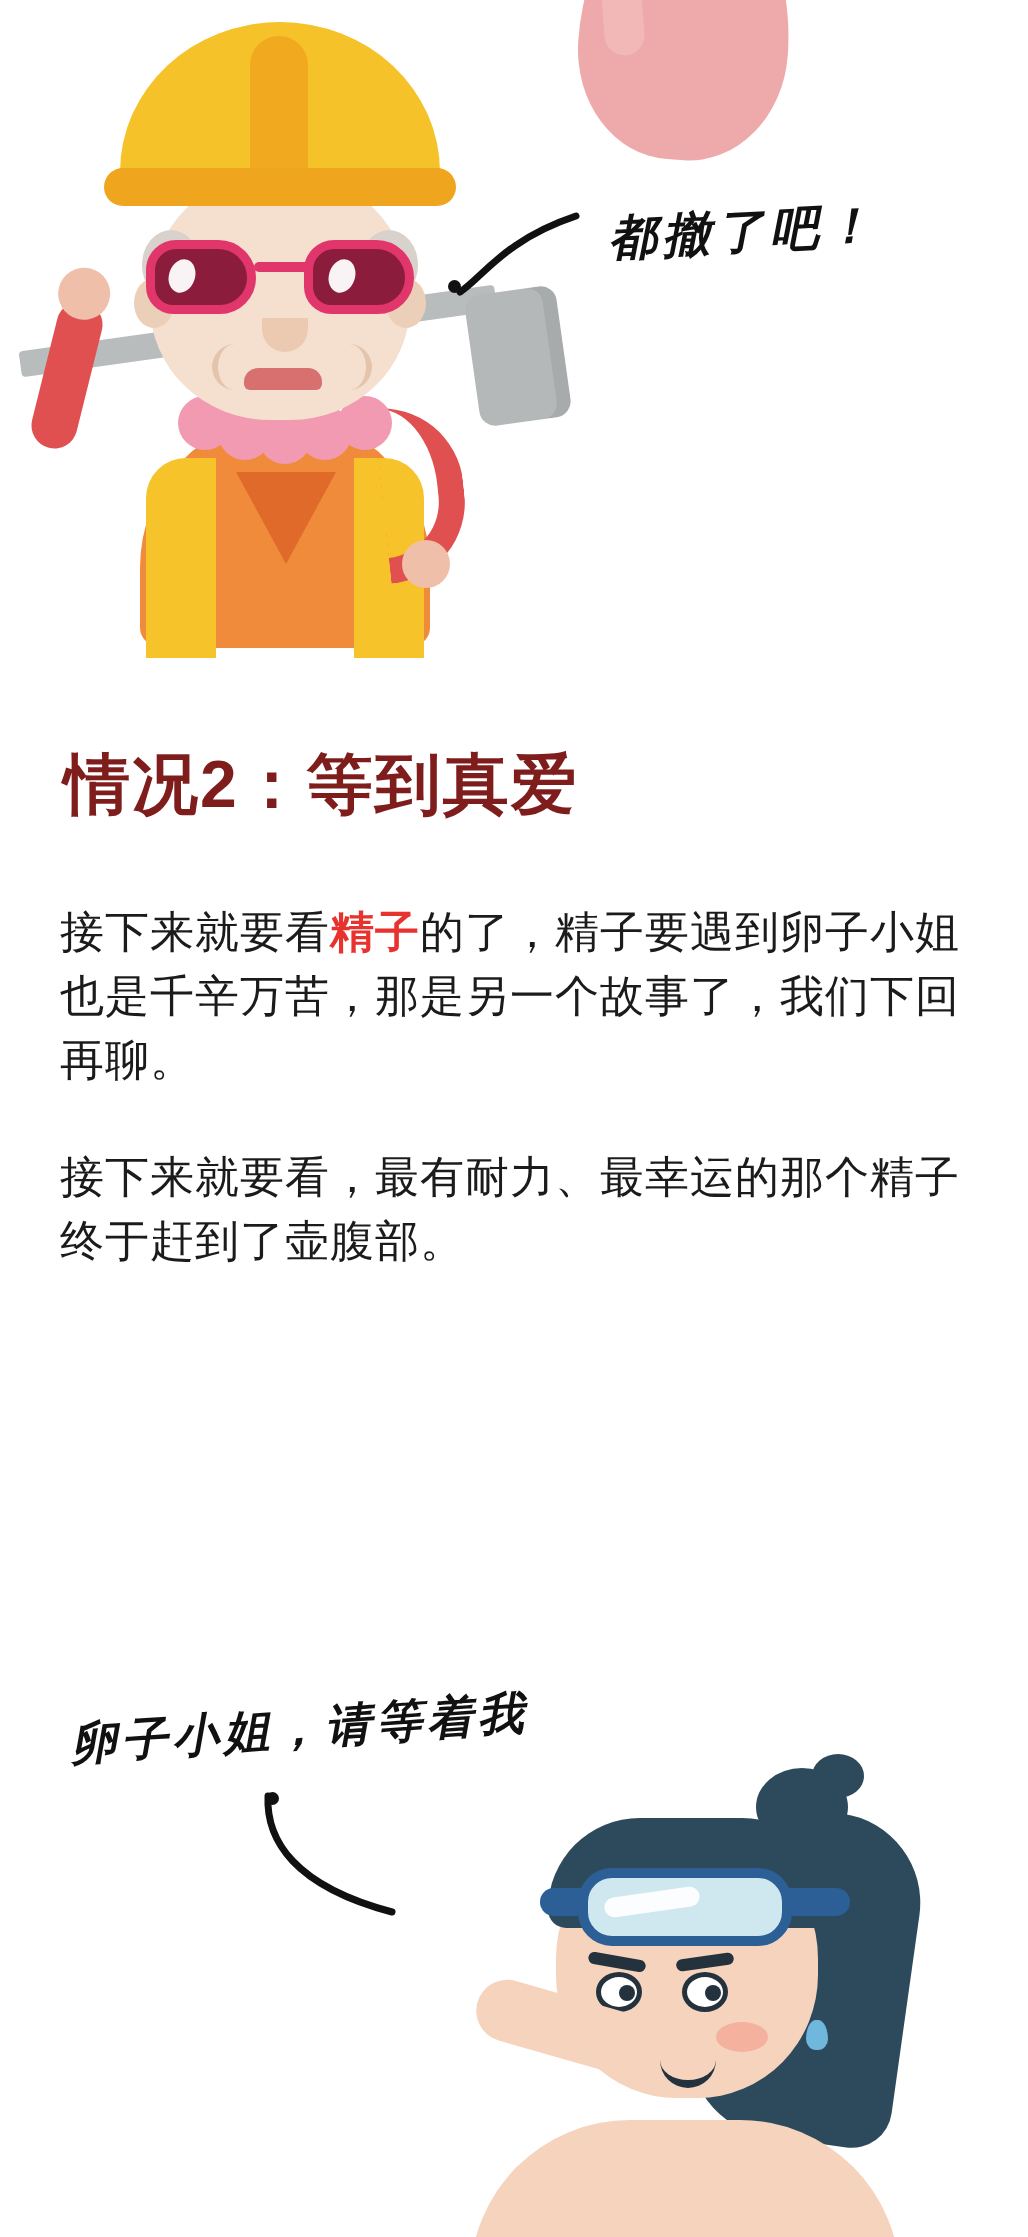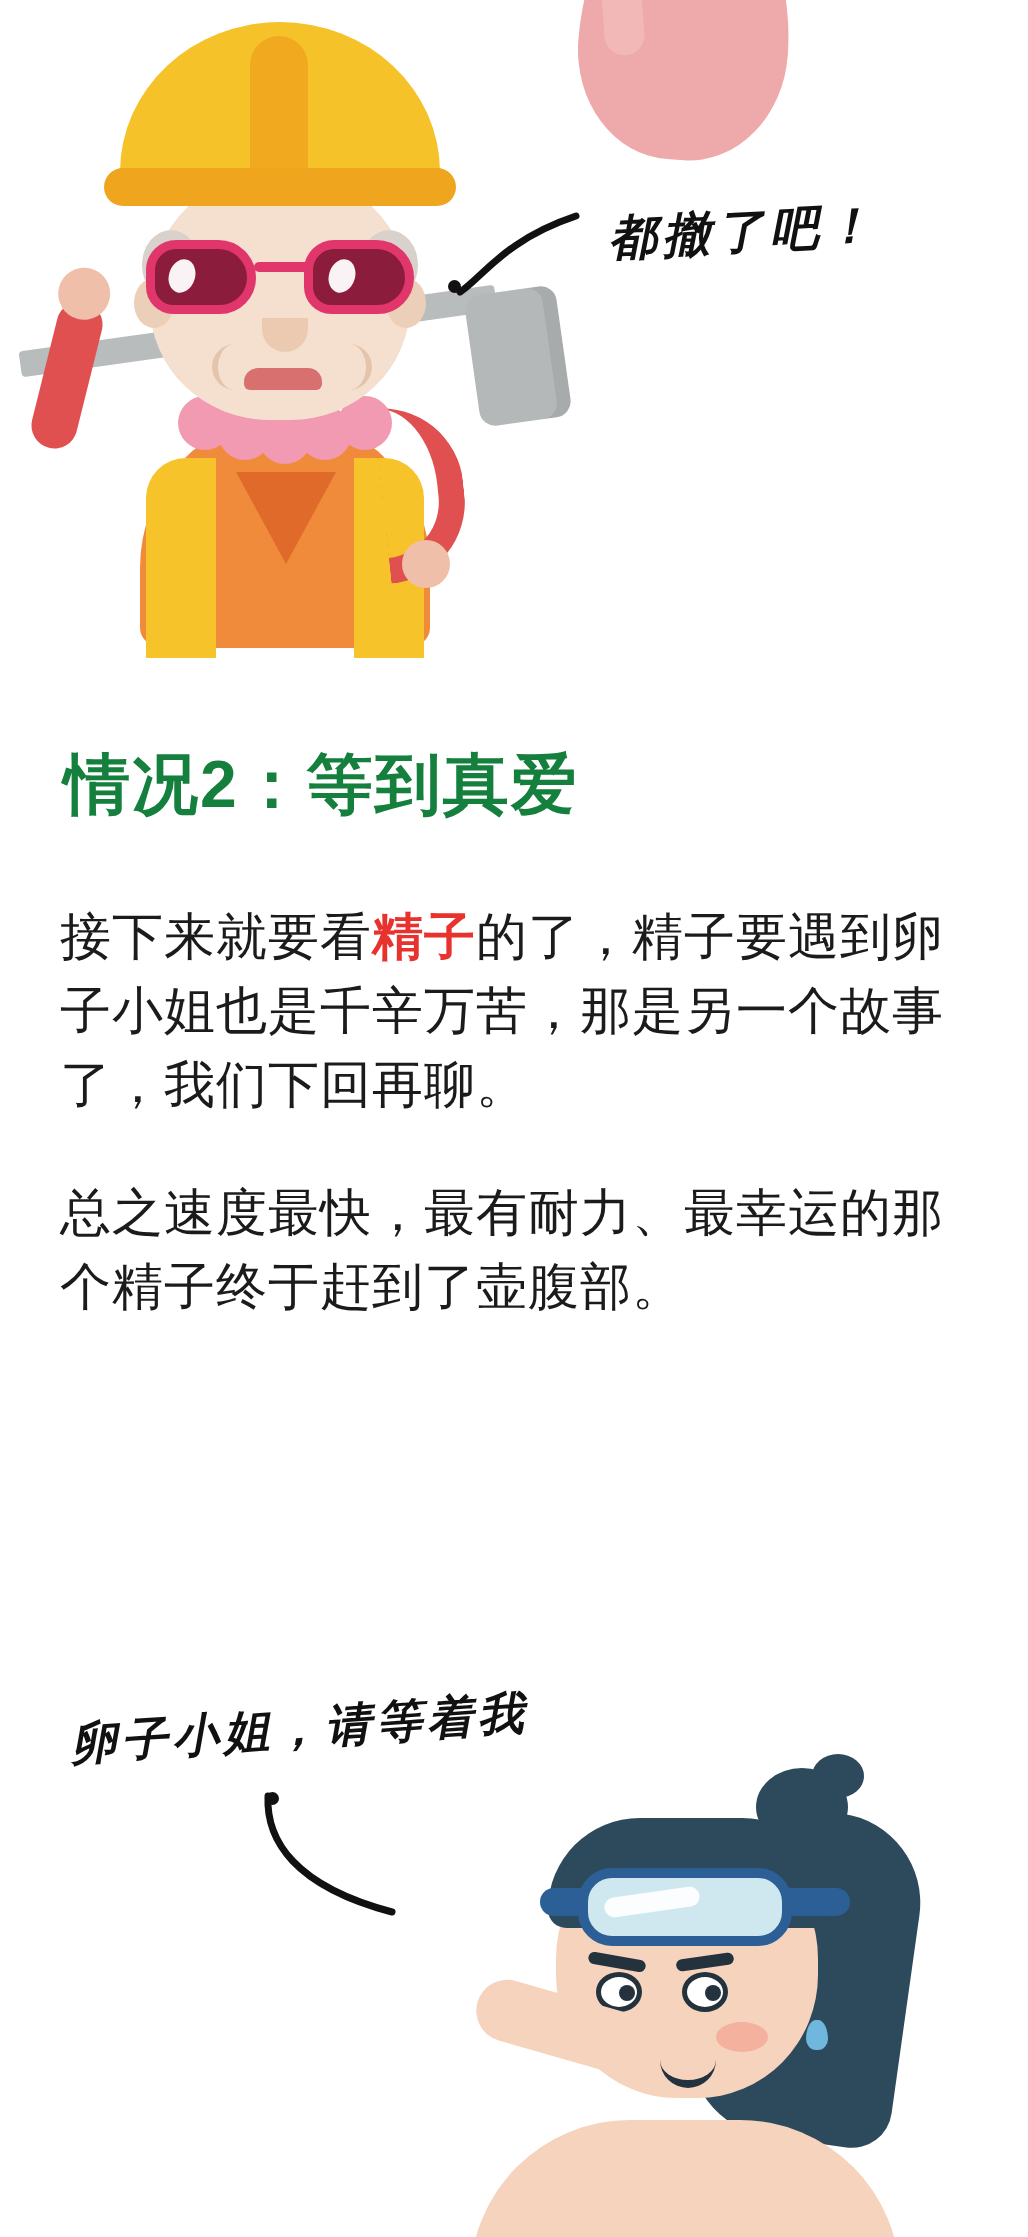--- a/index.html
+++ b/index.html
@@ -336,34 +336,34 @@
     transform: rotate(-3deg);
   }
 
   
   .heading {
     position: absolute;
     left: 64px;
     top: 740px;
     font-size: 66px;
     font-weight: 700;
-    color: #15803d;
+    color: #7f1d1d;
     letter-spacing: 2px;
     white-space: nowrap;
   }
 
   
   .body-copy {
     position: absolute;
     left: 60px;
     top: 900px;
     width: 908px;
   }
   .para {
-    font-size: 51px;
+    font-size: 44px;
     line-height: 1.45;
     color: #1b1b1b;
     margin: 0 0 54px 0;
     letter-spacing: 1px;
   }
   .para em {
     font-style: normal;
     color: #e8322e;
     font-weight: 700;
   }
@@ -637,21 +637,21 @@
 
   <div class="heading">情况2：等到真爱</div>
 
   <div class="body-copy">
 
     <p class="para">
       <span>接下来就要看</span><em>精子</em><span>的了，精子要遇到卵子小姐也是千辛万苦，那是另一个故事了，我们下回再聊。</span>
     </p>
 
     <p class="para">
-      <span>总之速度最快，最有耐力、最幸运的那个精子终于赶到了壶腹部。</span>
+      <span>接下来就要看，最有耐力、最幸运的那个精子终于赶到了壶腹部。</span>
     </p>
 
   </div>
 
   <div class="hand-text hand-text-2">卵子小姐，请等着我</div>
 
   <svg class="speech-curve-2" viewBox="0 0 160 130">
     <path d="M18,6 C16,50 44,96 142,122" fill="none" stroke="#111111" stroke-width="7" stroke-linecap="round"></path>
   </svg>
   <div class="speech-dot-2"></div>

